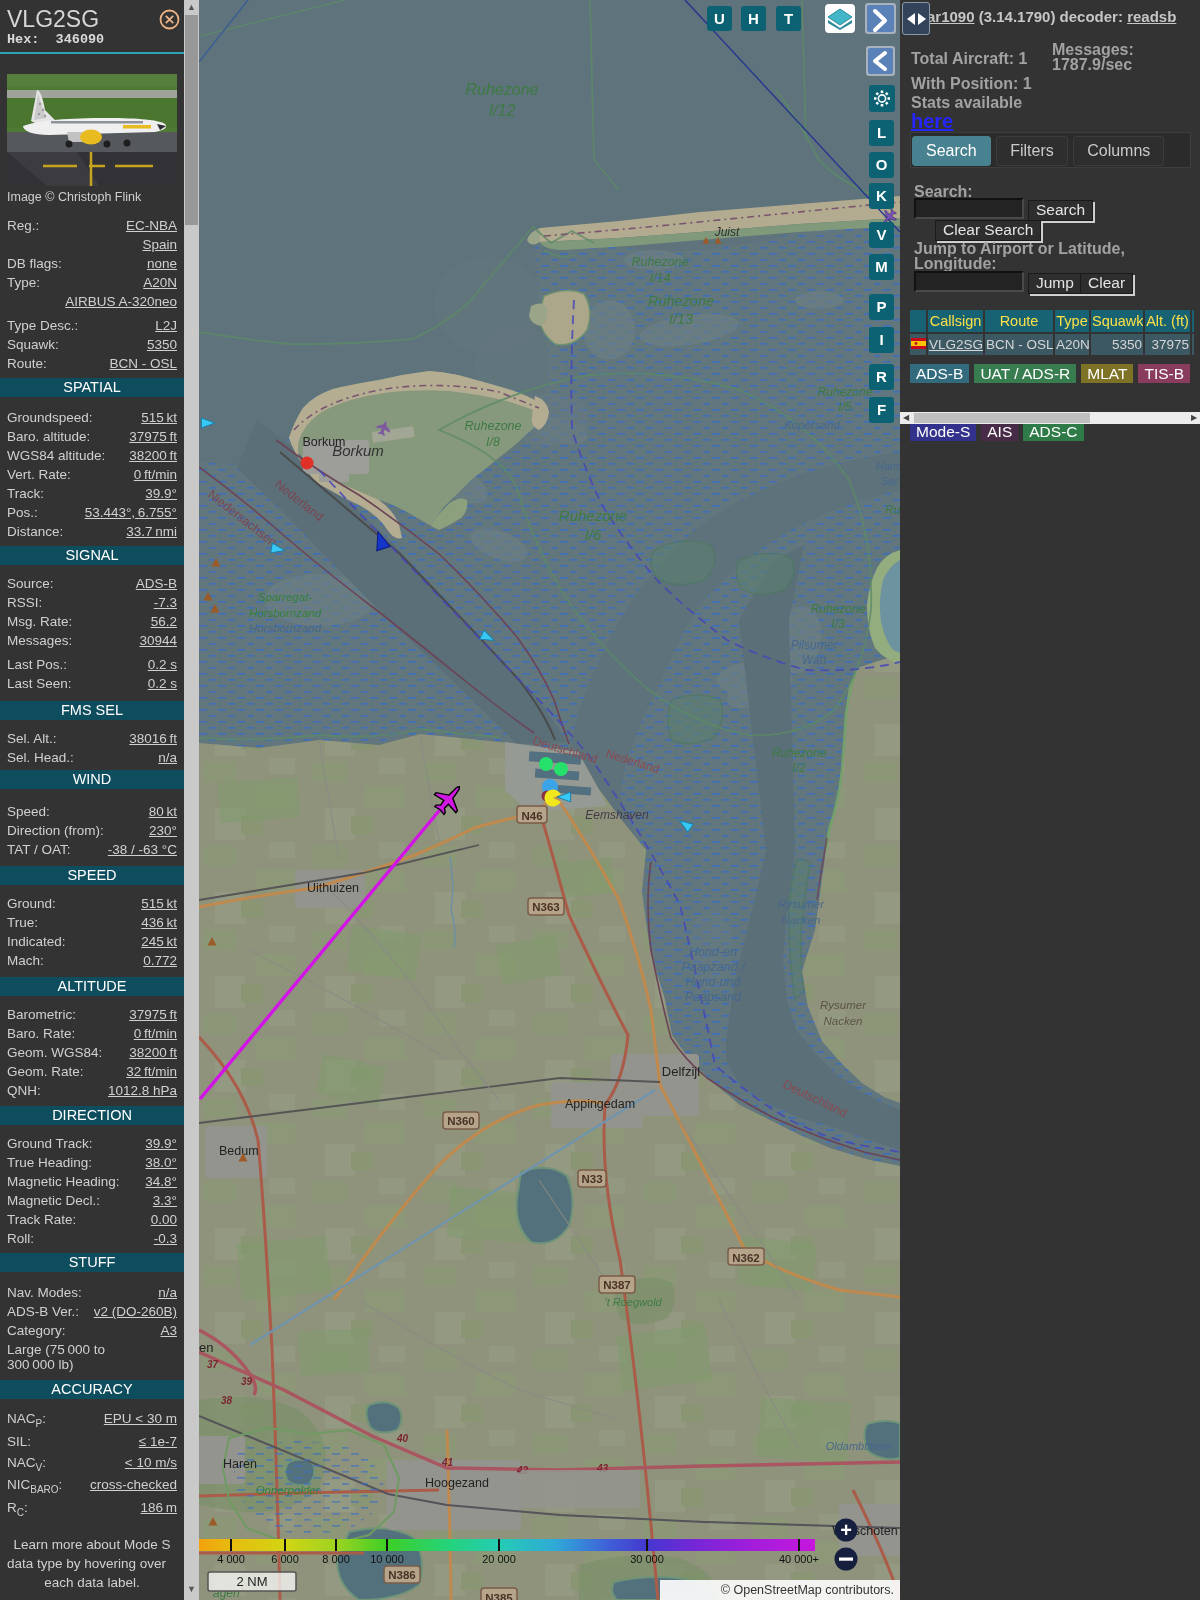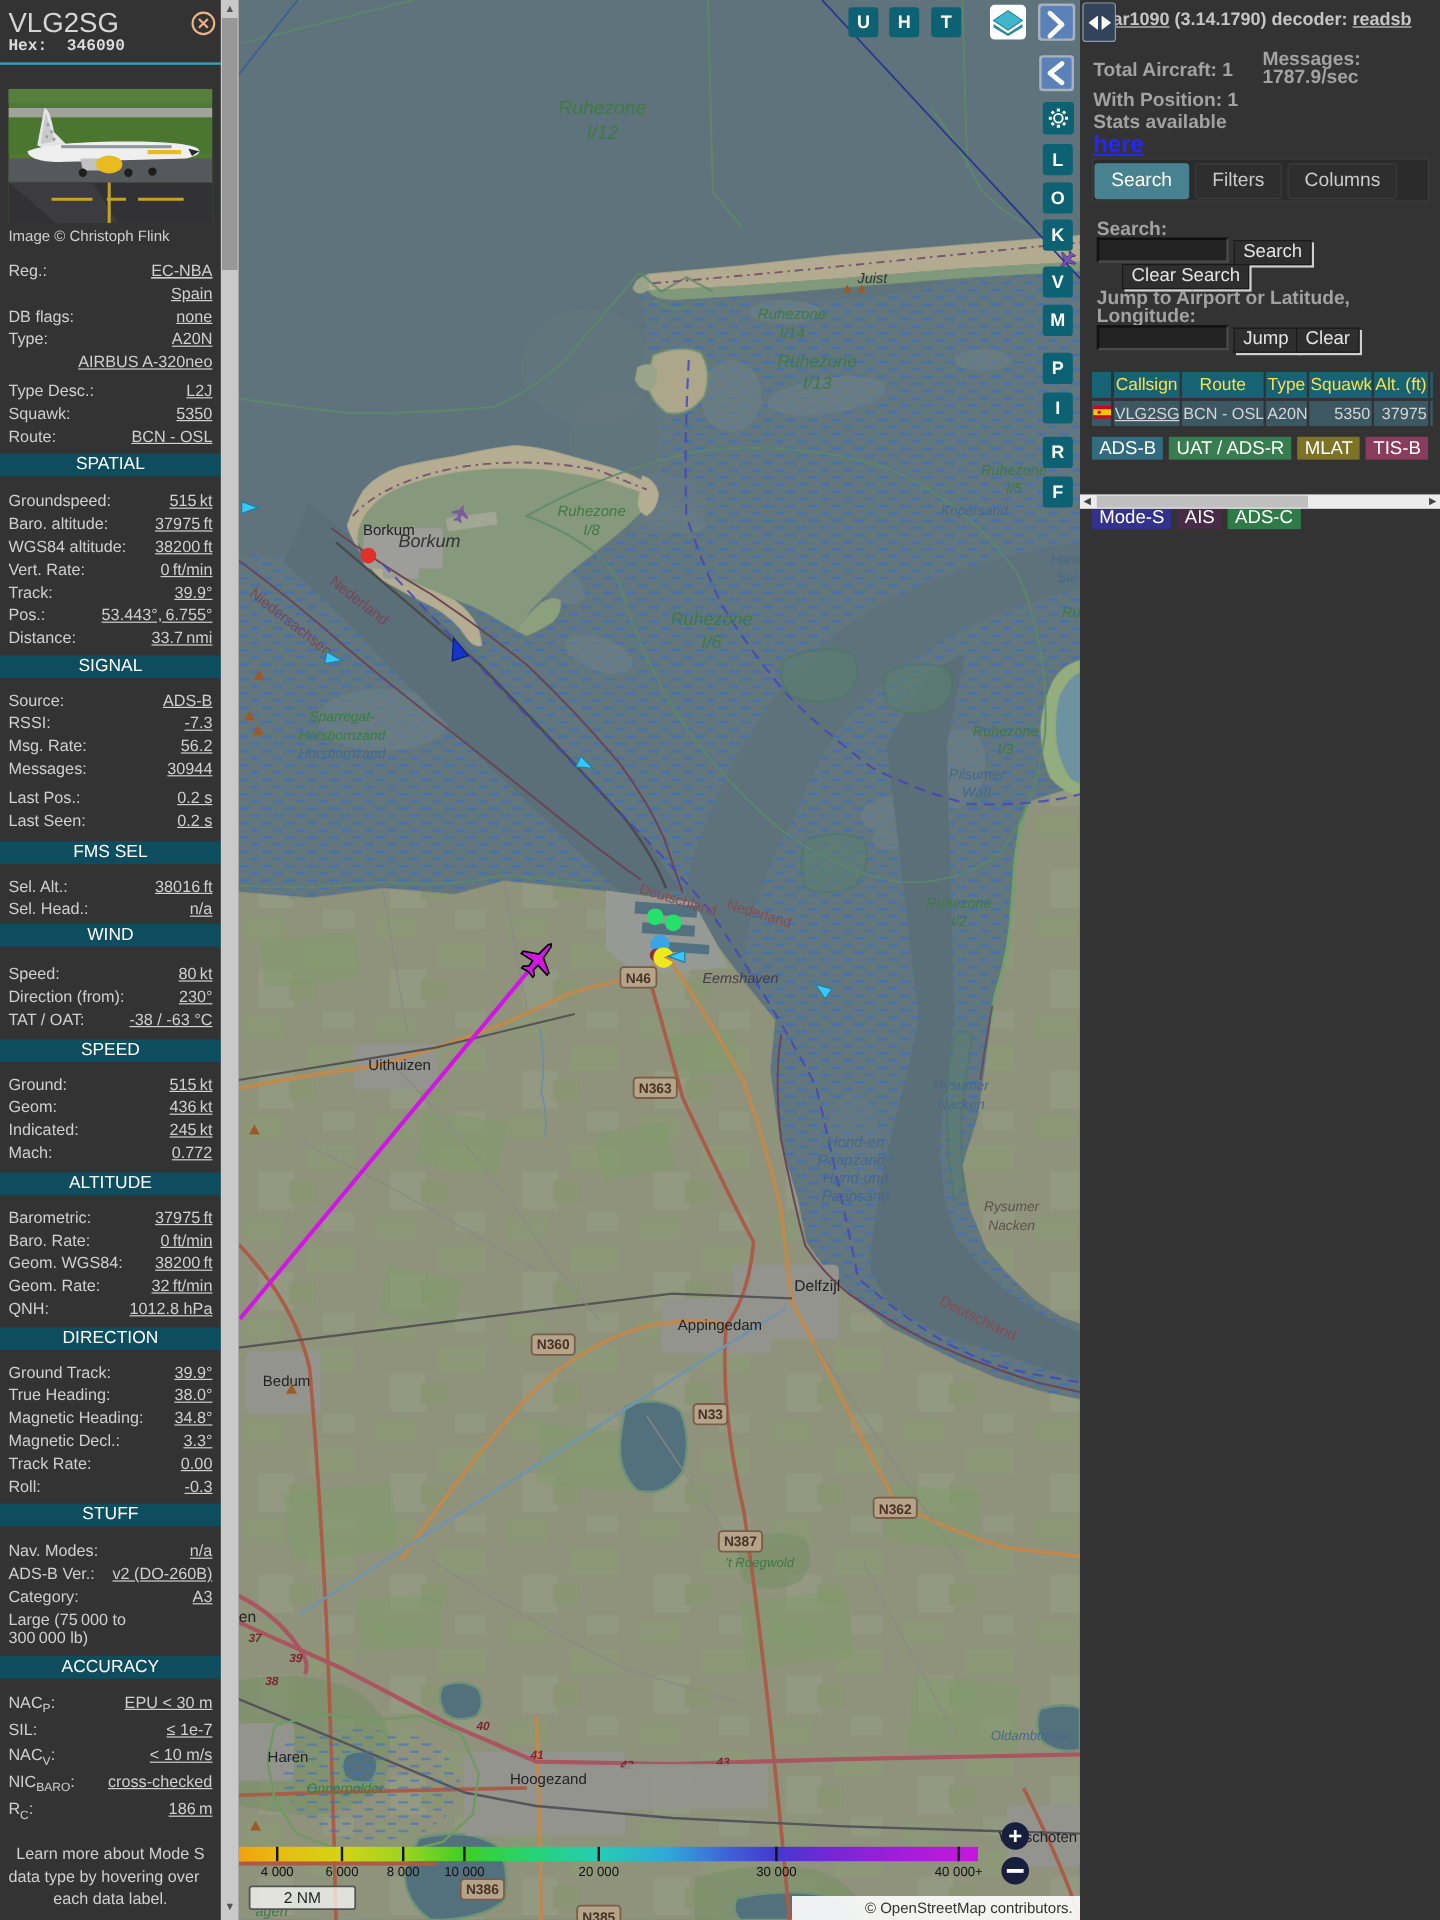--- a/index.html
+++ b/index.html
@@ -187,21 +187,21 @@
   <div class="row" style="top:842px">
       <span class="l">TAT / OAT:</span>
       <span class="v">-38 / -63 °C</span>
     </div>
   <div class="shead" style="top:866px">SPEED</div>
   <div class="row" style="top:896px">
       <span class="l">Ground:</span>
       <span class="v">515 kt</span>
     </div>
   <div class="row" style="top:915px">
-      <span class="l">Geom:</span>
+      <span class="l">True:</span>
       <span class="v">436 kt</span>
     </div>
   <div class="row" style="top:934px">
       <span class="l">Indicated:</span>
       <span class="v">245 kt</span>
     </div>
   <div class="row" style="top:953px">
       <span class="l">Mach:</span>
       <span class="v">0.772</span>
     </div>

